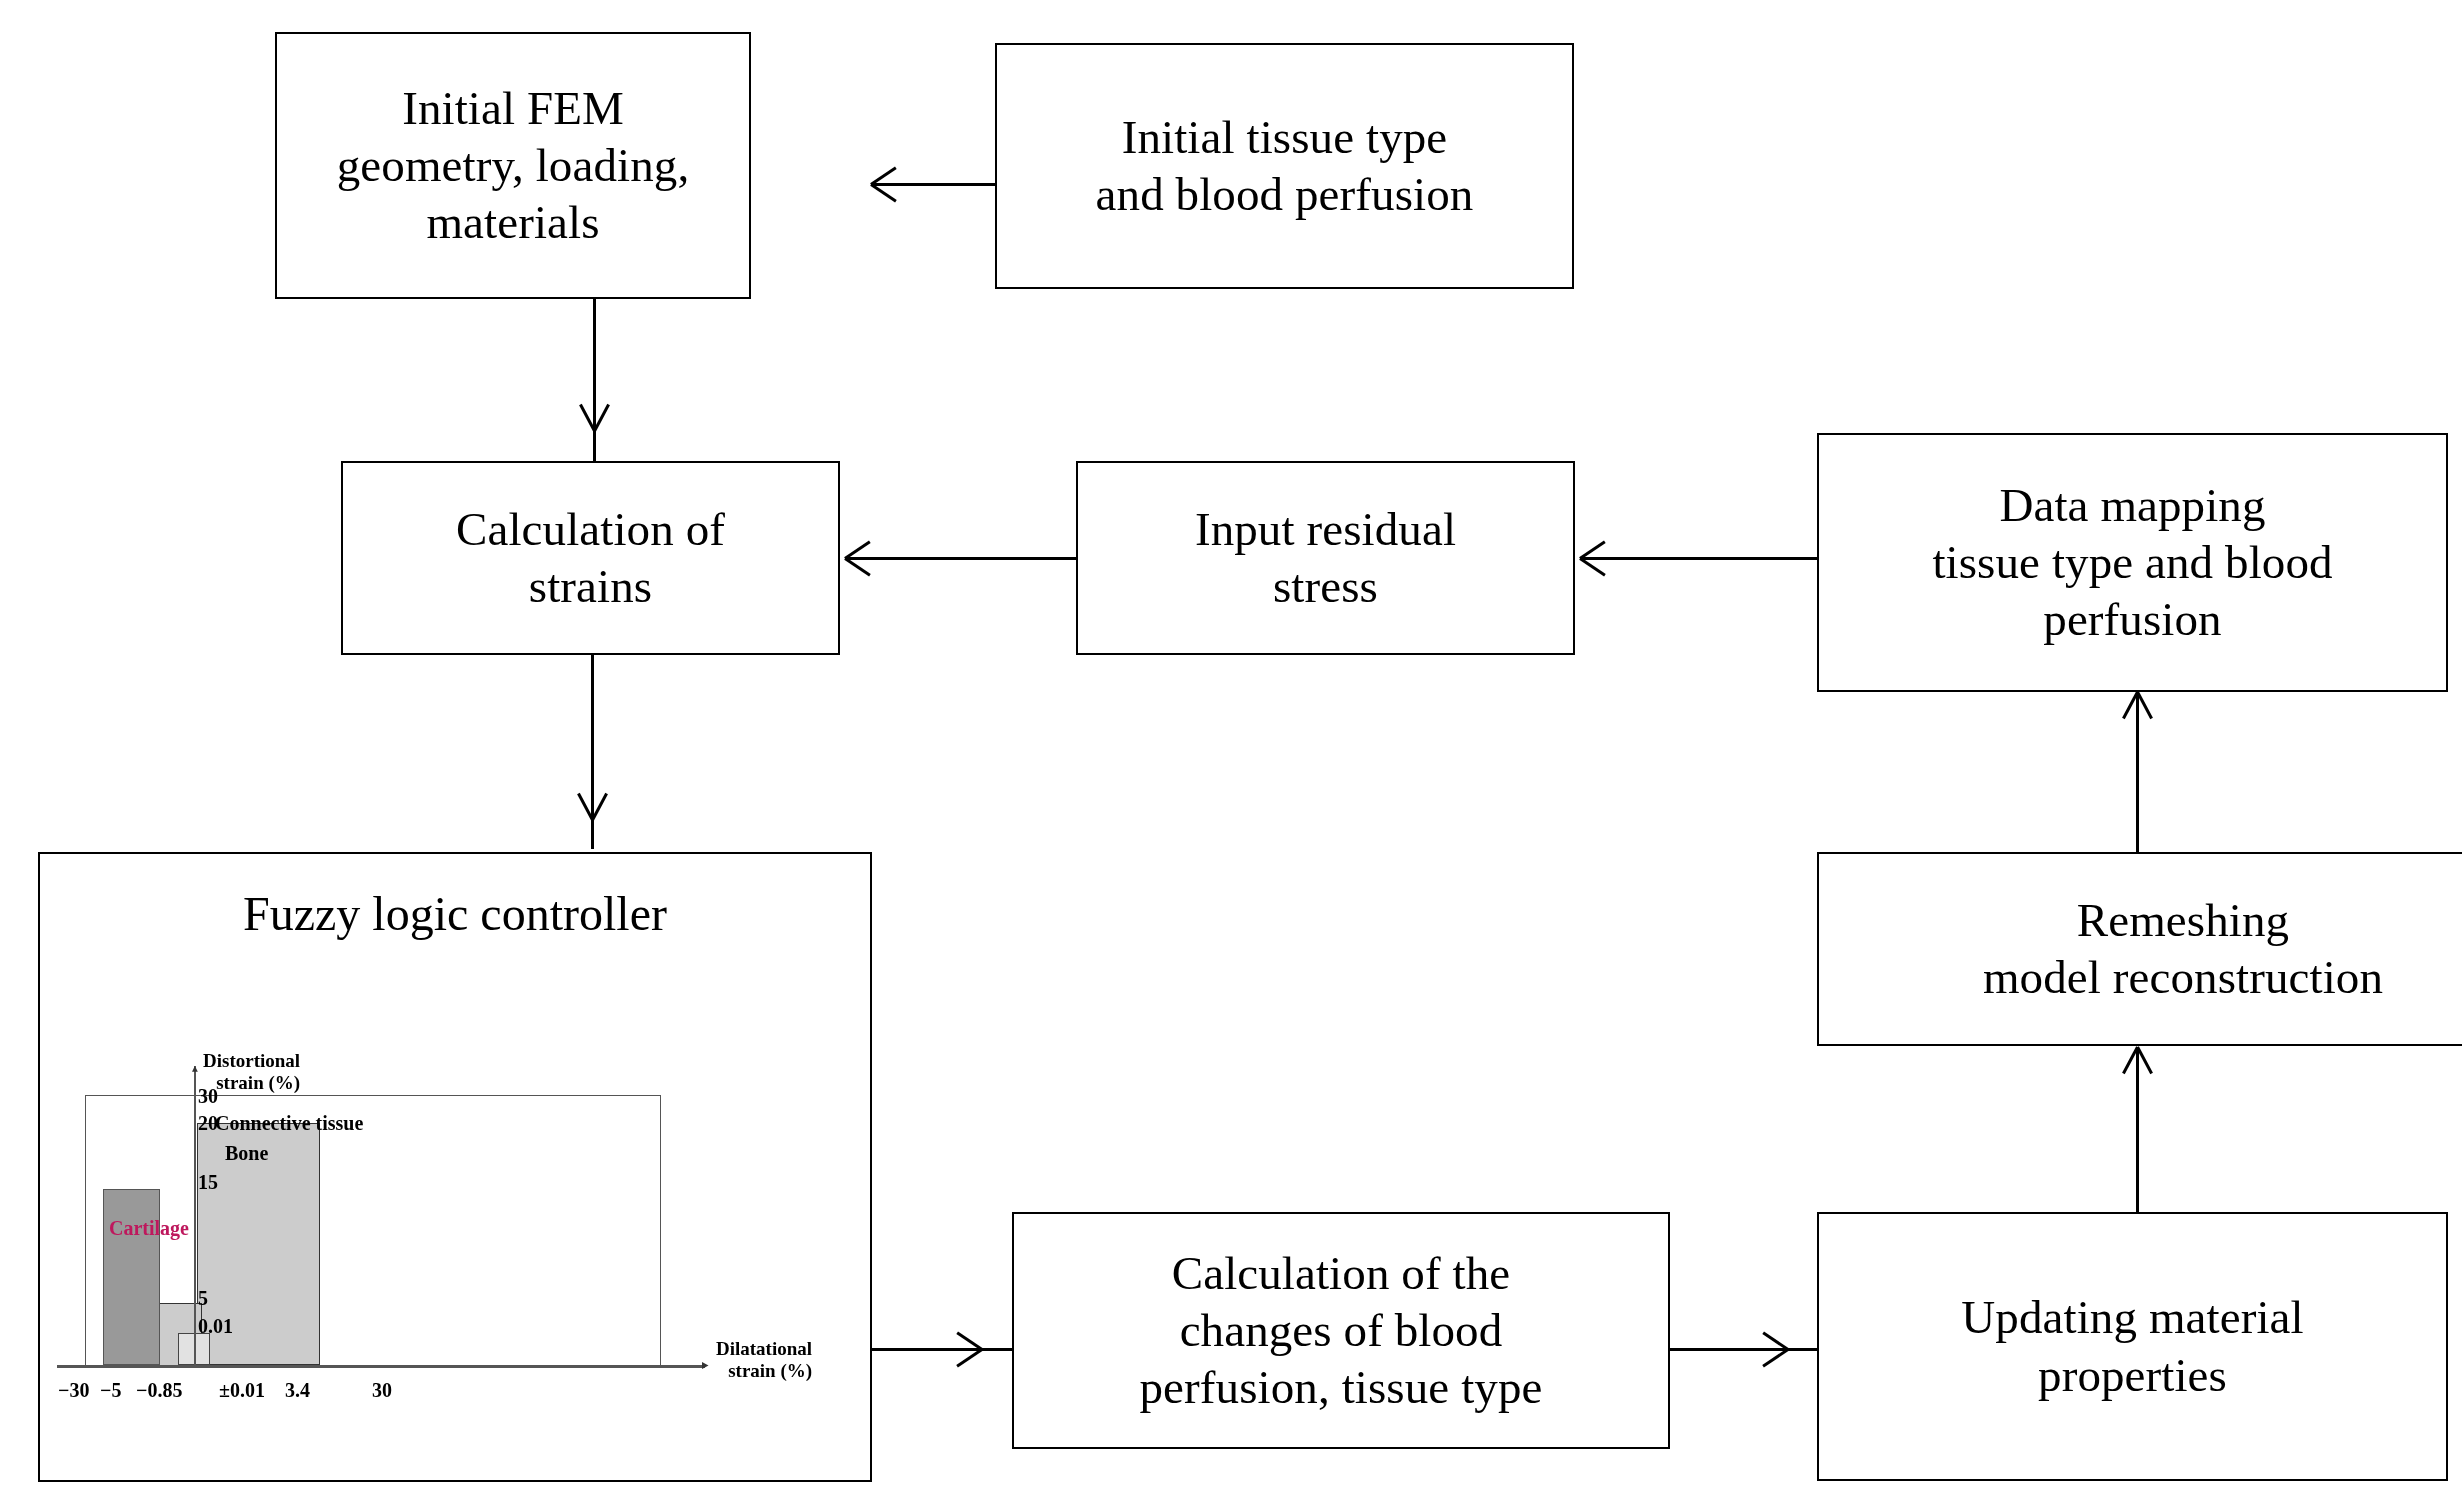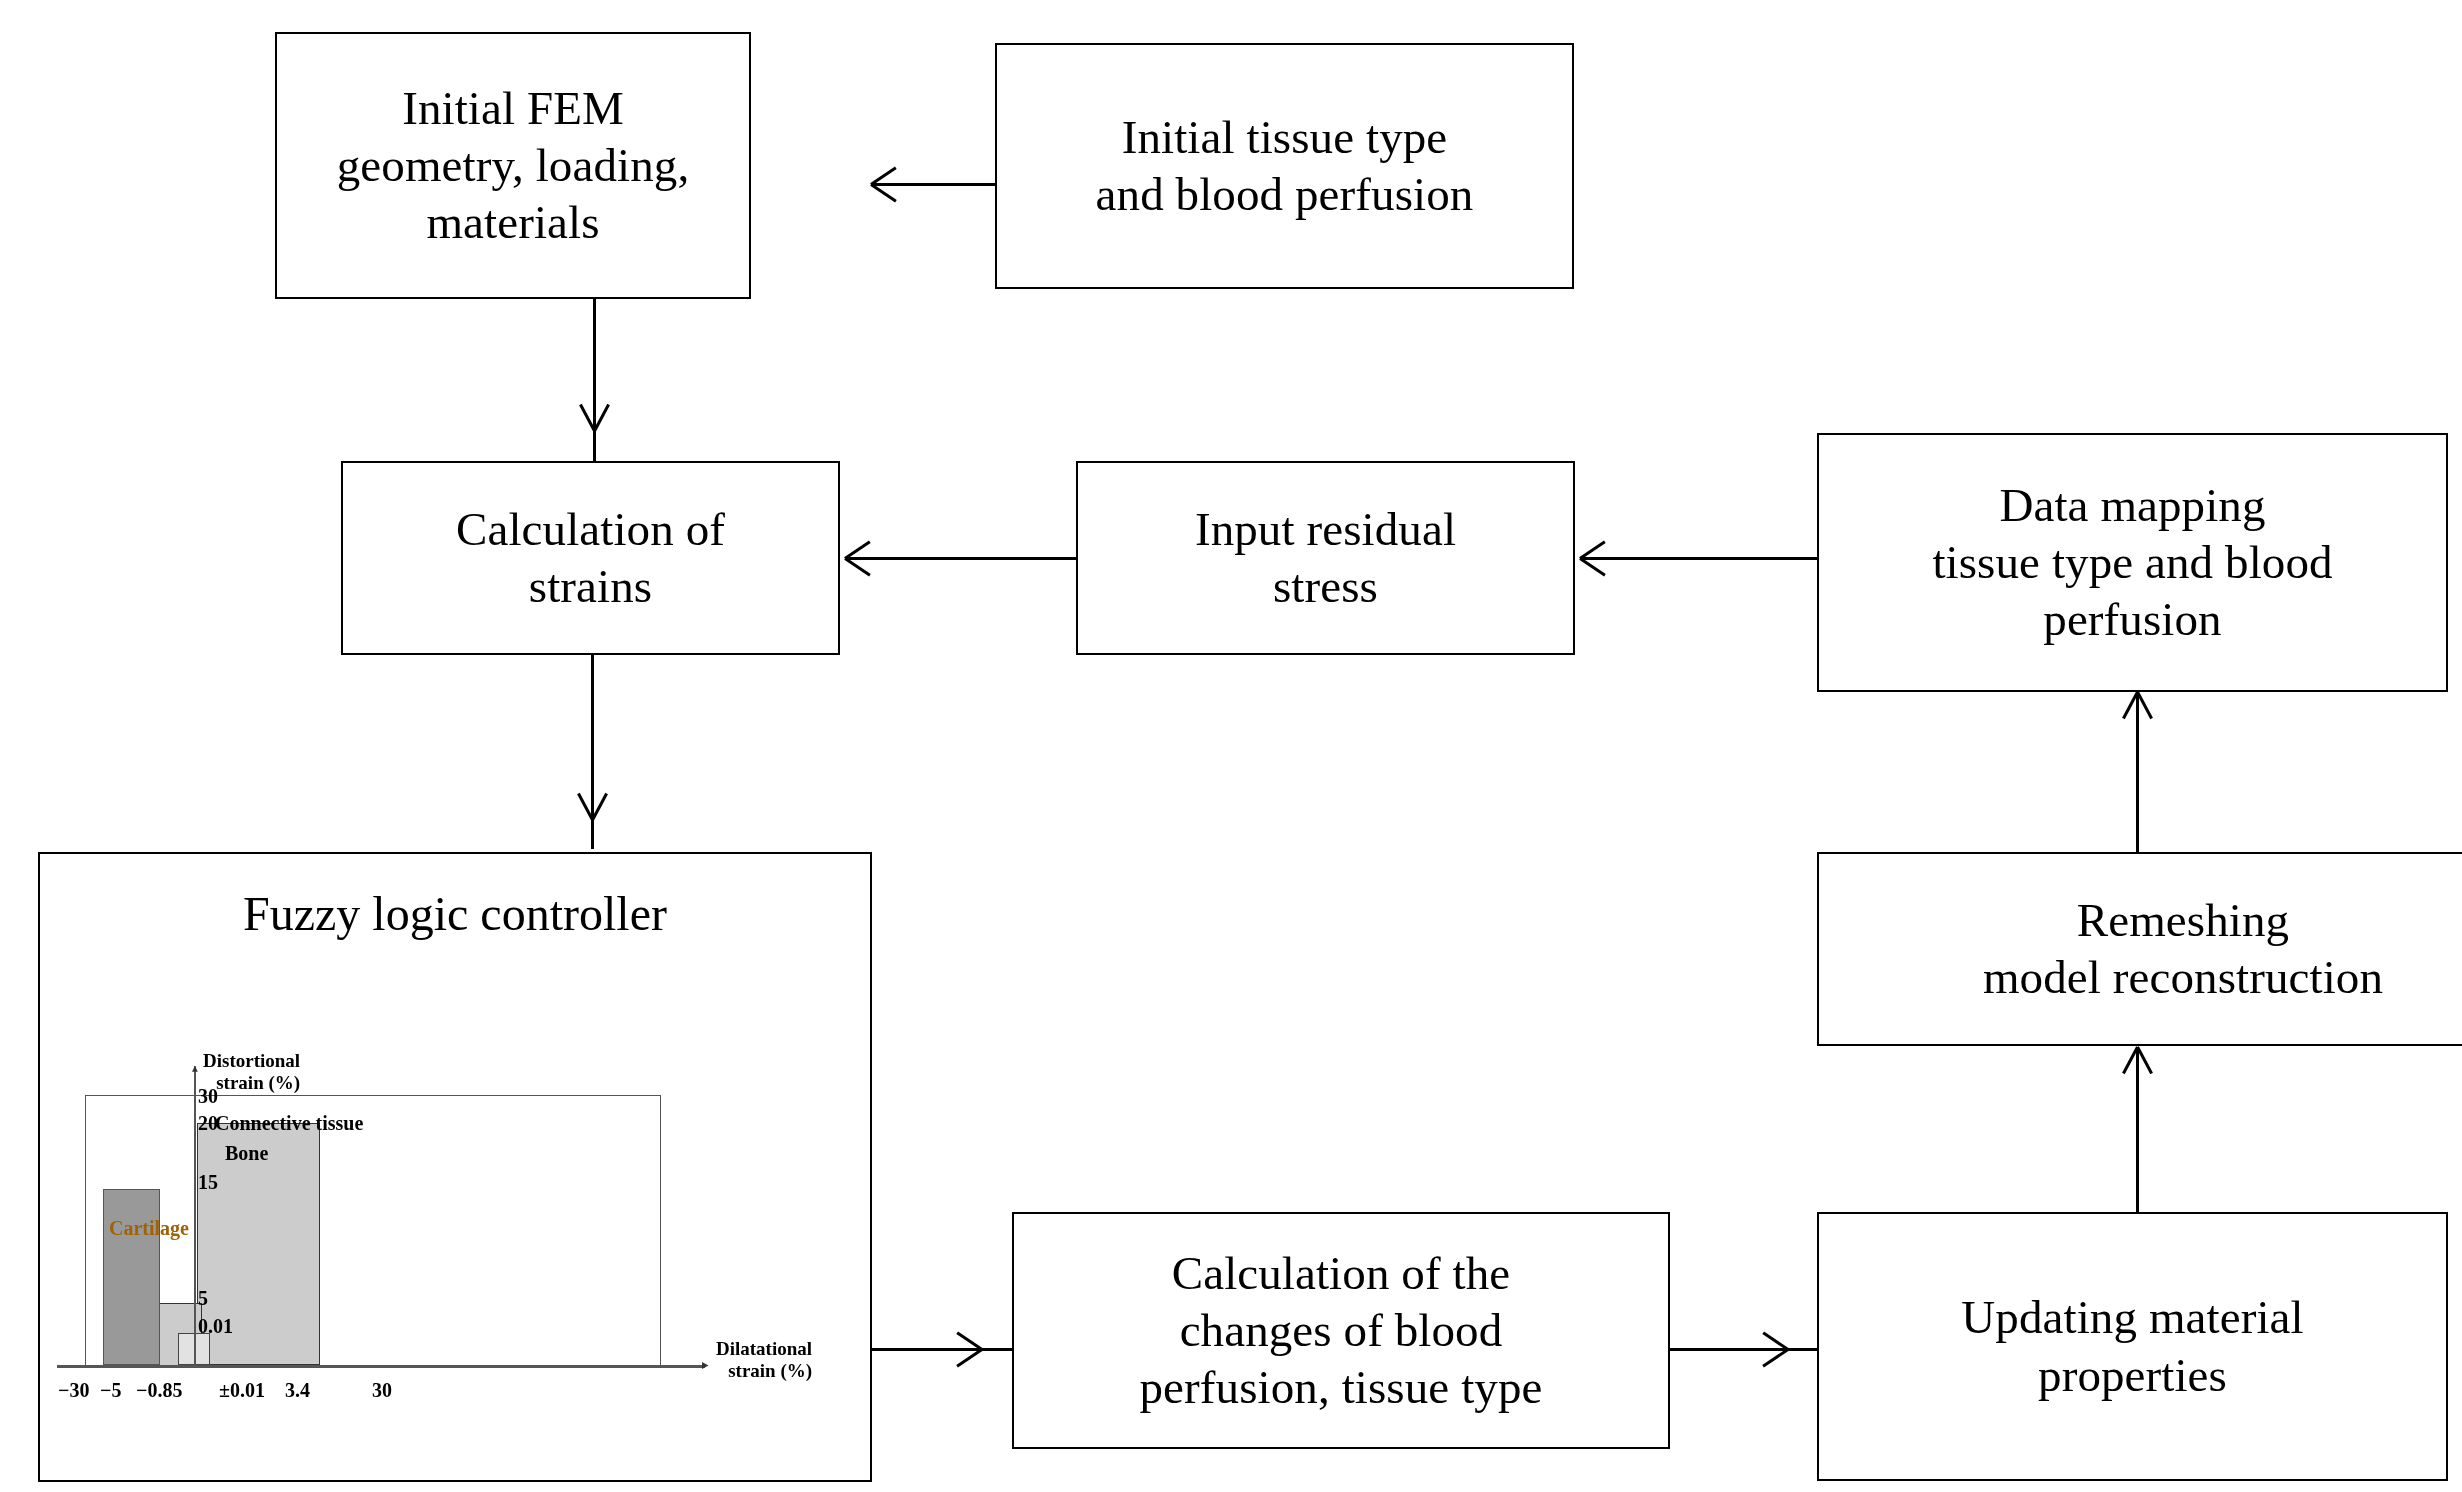--- a/index.html
+++ b/index.html
@@ -174,21 +174,21 @@
       <div class="chart-lbl" style="left:158px; top:461px; font-size:20px;">0.01</div>
 
       <div class="chart-lbl" style="left:18px;  top:525px; font-size:20px;">−30</div>
       <div class="chart-lbl" style="left:60px;  top:525px; font-size:20px;">−5</div>
       <div class="chart-lbl" style="left:96px; top:525px; font-size:20px;">−0.85</div>
       <div class="chart-lbl" style="left:159px; top:525px; font-size:20px;margin-left:20px;">±0.01</div>
       <div class="chart-lbl" style="left:245px; top:525px; font-size:20px;">3.4</div>
       <div class="chart-lbl" style="left:332px; top:525px; font-size:20px;">30</div>
 
       <div class="chart-lbl" style="left:175px; top:258px; font-size:20px; color:#000;">Connective tissue</div>
-      <div class="chart-lbl" style="left:69px; top:363px; font-size:20px; color:#a16207;">Cartilage</div>
+      <div class="chart-lbl" style="left:69px; top:363px; font-size:20px; color:#be185d;">Cartilage</div>
       <div class="chart-lbl" style="left:185px; top:288px; font-size:20px; color:#000;">Bone</div>
     </div>
   </div>
 
   <div class="box" id="box-calc-changes" style="left:1012px; top:1212px; width:658px; height:237px; font-size:47px;">
     <span class="txt">Calculation of the<br>changes of blood<br>perfusion, tissue type</span>
   </div>
 
   <div class="box" id="box-updating-material" style="left:1817px; top:1212px; width:631px; height:269px; font-size:47px;">
     <span class="txt">Updating material<br>properties</span>

